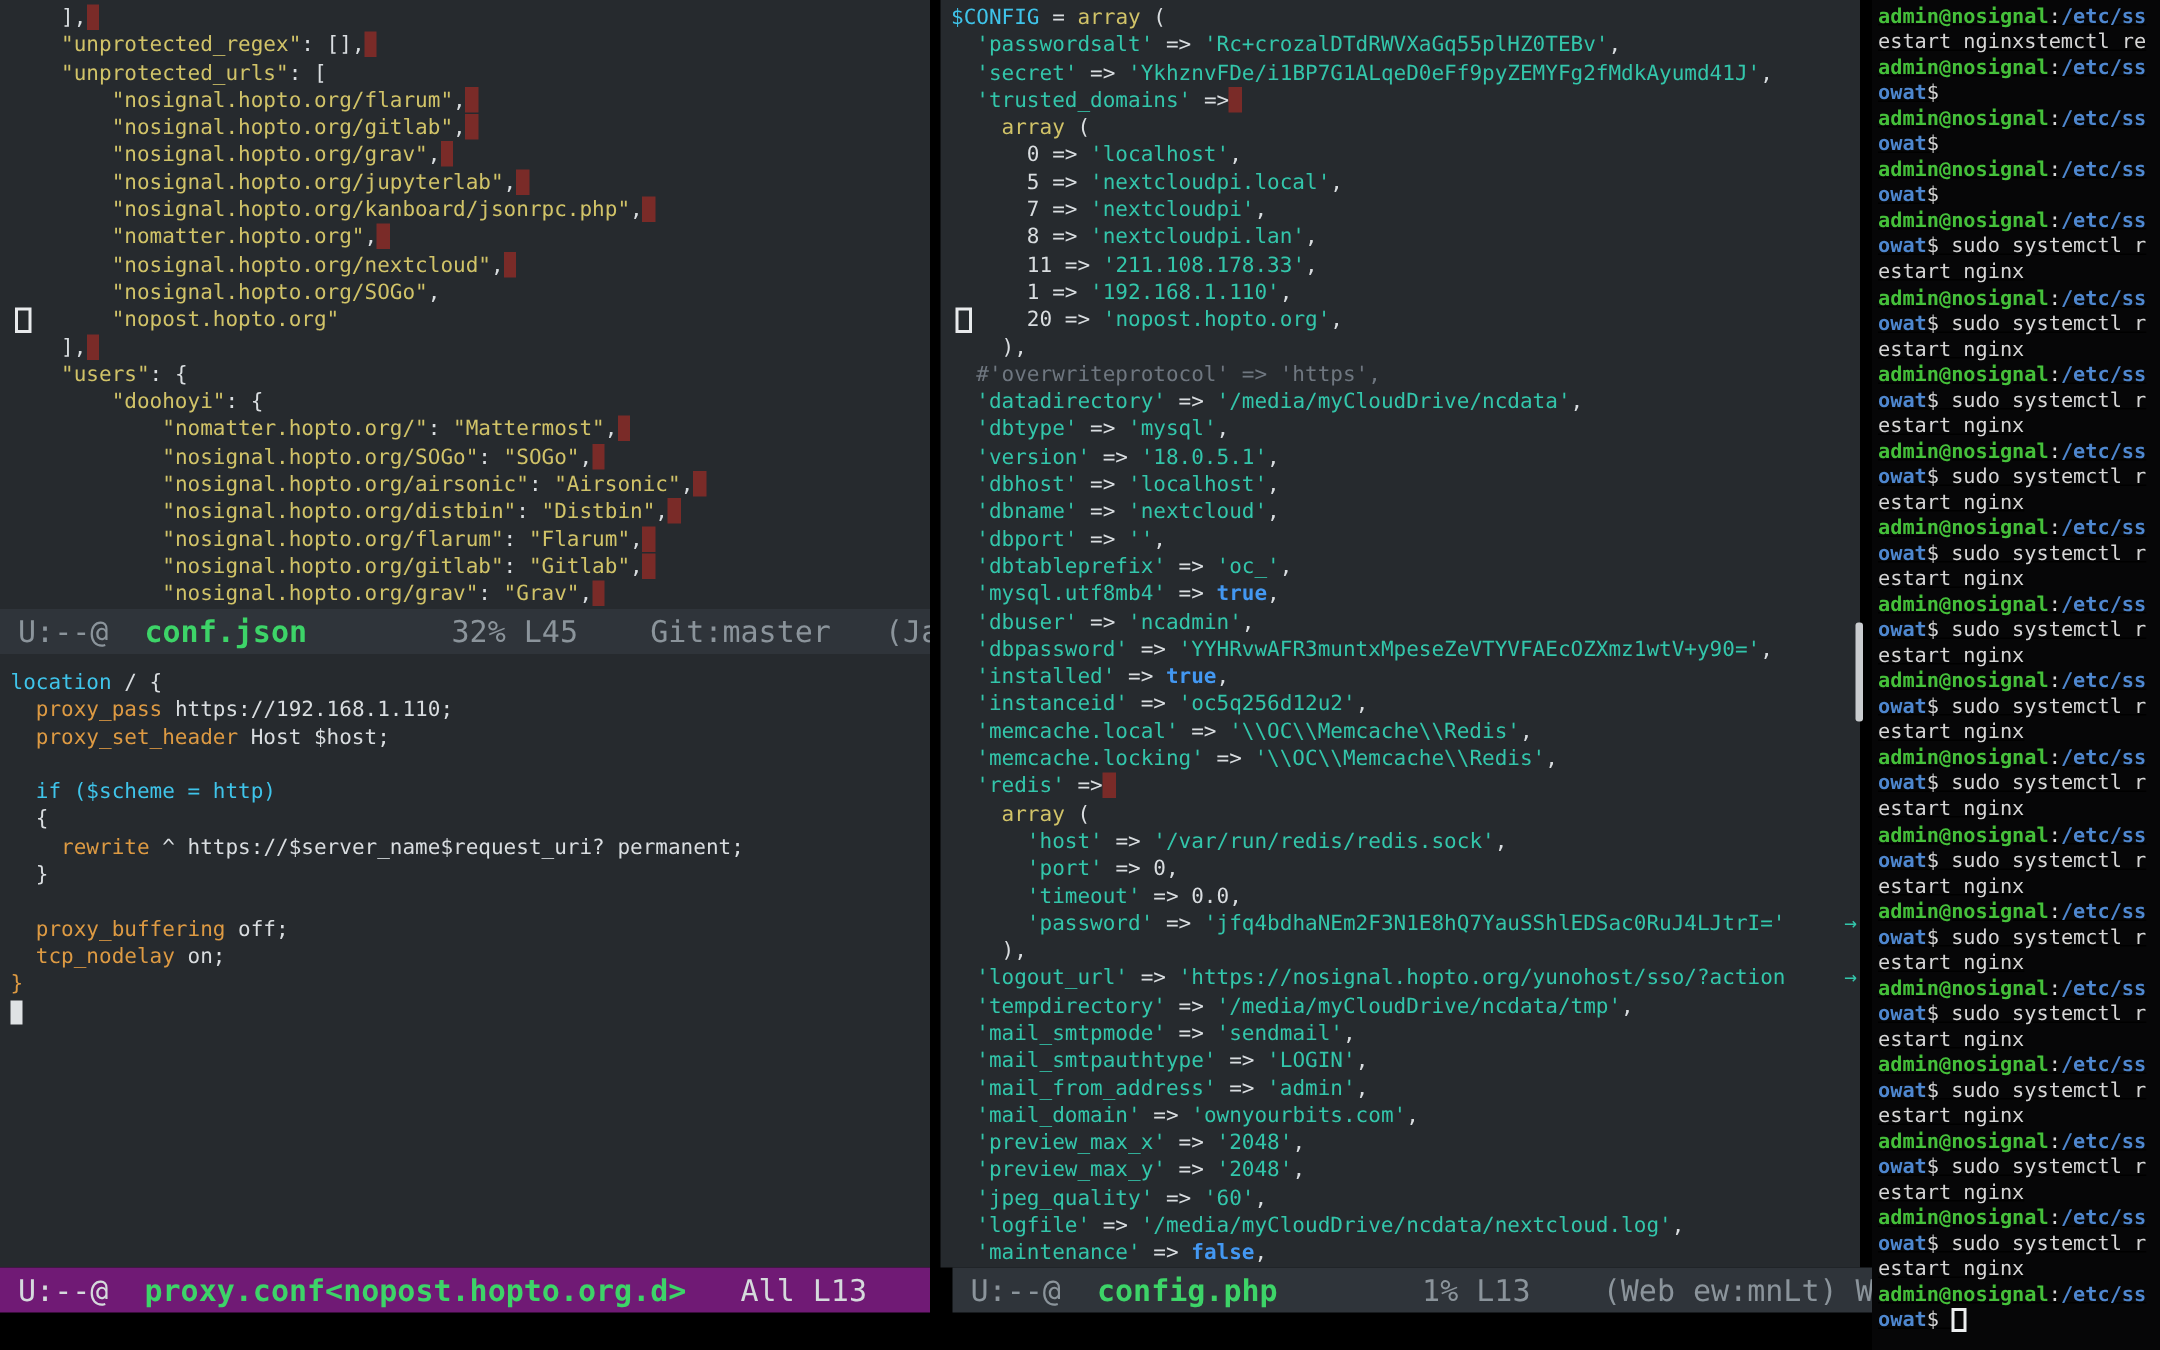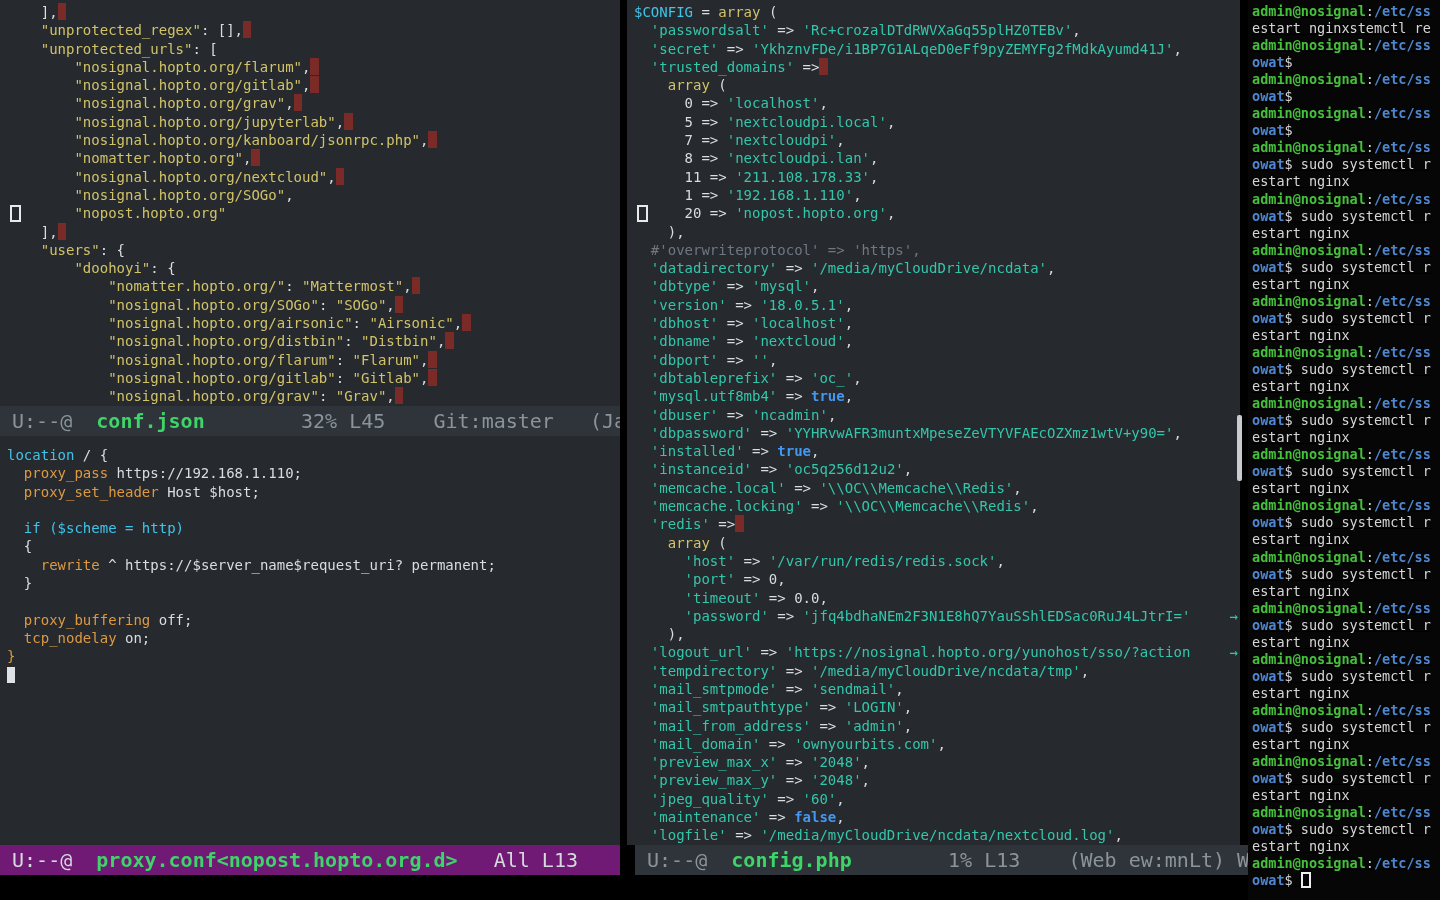--- a/index.html
+++ b/index.html
@@ -128,22 +128,22 @@
     <div class="line"><span class="s-w">    ),</span></div>
     <div class="line"><span class="s-w">  </span><span class="s-t">'logout_url'</span><span class="s-w"> =&gt; </span><span class="s-t">'https://nosignal.hopto.org/yunohost/sso/?action</span><span class="wrap-arrow">→</span></div>
     <div class="line"><span class="s-w">  </span><span class="s-t">'tempdirectory'</span><span class="s-w"> =&gt; </span><span class="s-t">'/media/myCloudDrive/ncdata/tmp'</span><span class="s-w">,</span></div>
     <div class="line"><span class="s-w">  </span><span class="s-t">'mail_smtpmode'</span><span class="s-w"> =&gt; </span><span class="s-t">'sendmail'</span><span class="s-w">,</span></div>
     <div class="line"><span class="s-w">  </span><span class="s-t">'mail_smtpauthtype'</span><span class="s-w"> =&gt; </span><span class="s-t">'LOGIN'</span><span class="s-w">,</span></div>
     <div class="line"><span class="s-w">  </span><span class="s-t">'mail_from_address'</span><span class="s-w"> =&gt; </span><span class="s-t">'admin'</span><span class="s-w">,</span></div>
     <div class="line"><span class="s-w">  </span><span class="s-t">'mail_domain'</span><span class="s-w"> =&gt; </span><span class="s-t">'ownyourbits.com'</span><span class="s-w">,</span></div>
     <div class="line"><span class="s-w">  </span><span class="s-t">'preview_max_x'</span><span class="s-w"> =&gt; </span><span class="s-t">'2048'</span><span class="s-w">,</span></div>
     <div class="line"><span class="s-w">  </span><span class="s-t">'preview_max_y'</span><span class="s-w"> =&gt; </span><span class="s-t">'2048'</span><span class="s-w">,</span></div>
     <div class="line"><span class="s-w">  </span><span class="s-t">'jpeg_quality'</span><span class="s-w"> =&gt; </span><span class="s-t">'60'</span><span class="s-w">,</span></div>
+    <div class="line"><span class="s-w">  </span><span class="s-t">'logfile'</span><span class="s-w"> =&gt; </span><span class="s-t">'/media/myCloudDrive/ncdata/nextcloud.log'</span><span class="s-w">,</span></div>
     <div class="line"><span class="s-w">  </span><span class="s-t">'maintenance'</span><span class="s-w"> =&gt; </span><span class="s-b">false</span><span class="s-w">,</span></div>
-    <div class="line"><span class="s-w">  </span><span class="s-t">'logfile'</span><span class="s-w"> =&gt; </span><span class="s-t">'/media/myCloudDrive/ncdata/nextcloud.log'</span><span class="s-w">,</span></div>
   </div>
 
 <div class="mline ml-inactive" style="left:635px;top:845px;width:613px;height:30px;">
     <div class="line"><span class="s-ml"> U:--@  </span><span class="s-mf">config.php</span><span class="s-ml">        1% L13    (Web ew:mnLt) Wed Jun 24 7:44PM 1</span></div>
   </div>
 
 <div id="scrollbar-thumb"></div>
 
 <div class="term" id="term-pane" style="left:1248px;top:0;width:192px;height:900px;">
     <div class="line"><span class="s-g2">admin@nosignal</span><span class="s-w2">:</span><span class="s-b2">/etc/ss</span></div>

